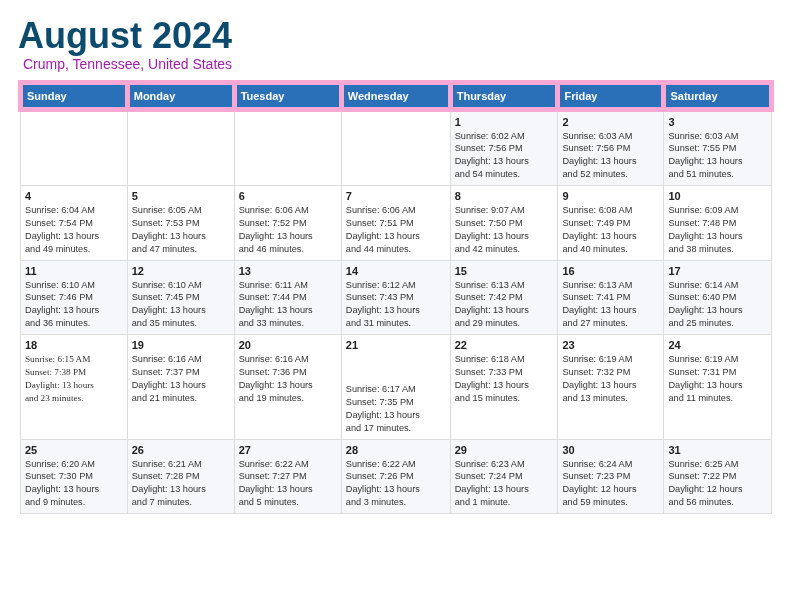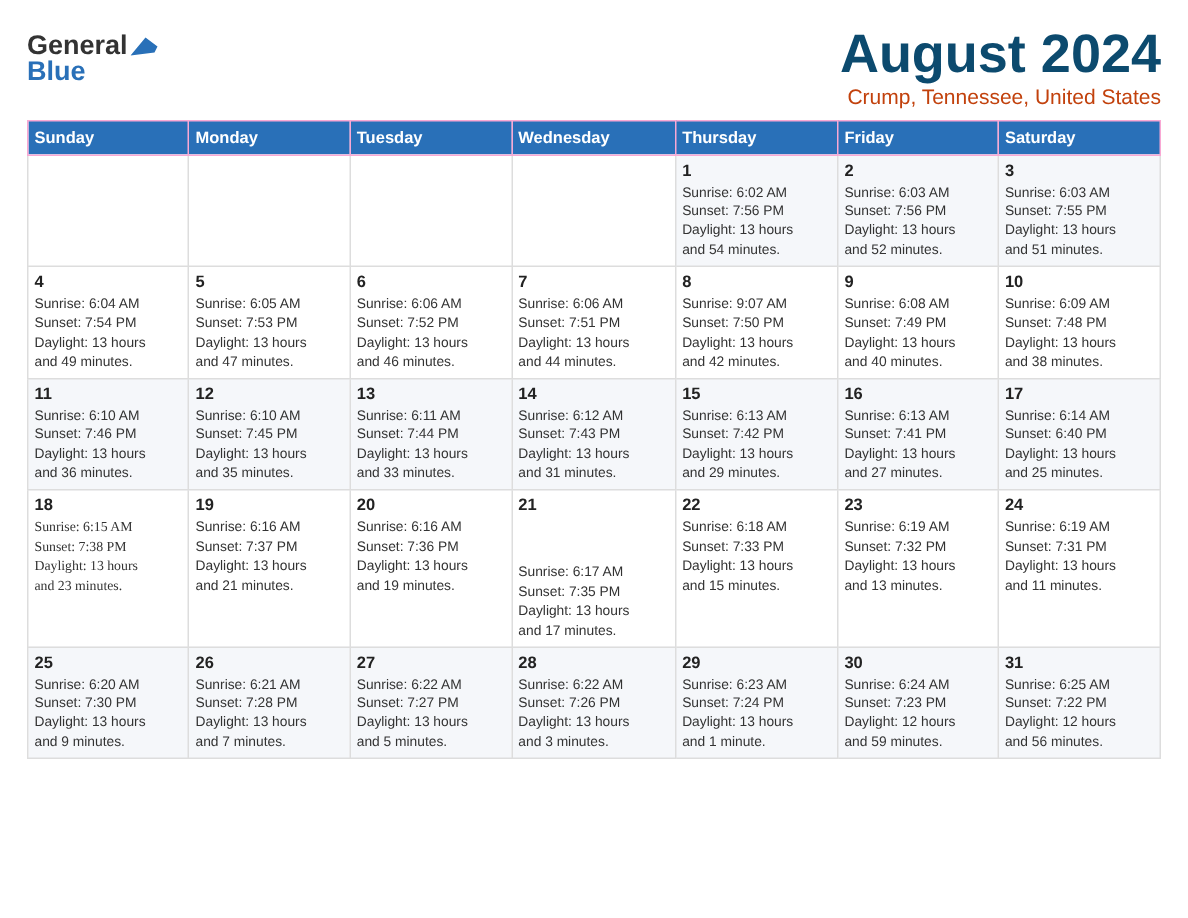--- a/index.html
+++ b/index.html
@@ -33,35 +33,35 @@
       text-align: right;
     }
     .main-title {
       font-size: 36px;
       font-weight: bold;
       color: #0c4a6e;
       line-height: 1.1;
     }
     .subtitle {
       font-size: 14px;
-      color: #c2410c;
+      color: #a21caf;
     }
     .calendar {
       width: 100%;
       border-collapse: collapse;
       font-size: 10px;
     }
     .calendar thead tr th {
       background-color: #2970b8;
       color: #fff;
       padding: 5px 4px;
       text-align: left;
       font-size: 11px;
       font-weight: bold;
-      border: 1px solid #f9a8d4;
+      border: 5px solid #f9a8d4;
     }
     .calendar tbody tr {
       border-bottom: 1px solid #ccc;
     }
     .calendar tbody td {
       vertical-align: top;
       padding: 4px 4px;
       border: 1px solid #ddd;
       width: 113px;
       min-height: 70px;
@@ -83,29 +83,20 @@
     }
     .empty-cell {
       background: #fff !important;
     }
   </style>
 </head>
 <body>
 
 <div class="page">
   <div class="header">
-    <div class="logo">
-      <div style="display:flex;align-items:center;">
-        <span class="logo-general" style="font-size:18px;font-weight:bold;color:#333;">General</span>
-        <svg width="22" height="16" viewBox="0 0 22 16" style="margin-left:2px;">
-          <polygon points="0,14 10,2 18,8 22,0 16,12" fill="#2970b8"></polygon>
-        </svg>
-      </div>
-      <span class="logo-blue" style="font-size:18px;font-weight:bold;color:#2970b8;margin-top:-4px;">Blue</span>
-    </div>
     <div class="title-block">
       <div class="main-title">August 2024</div>
       <div class="subtitle">Crump, Tennessee, United States</div>
     </div>
   </div>
 
   <table class="calendar">
     <thead>
       <tr>
       <th>Sunday</th>

